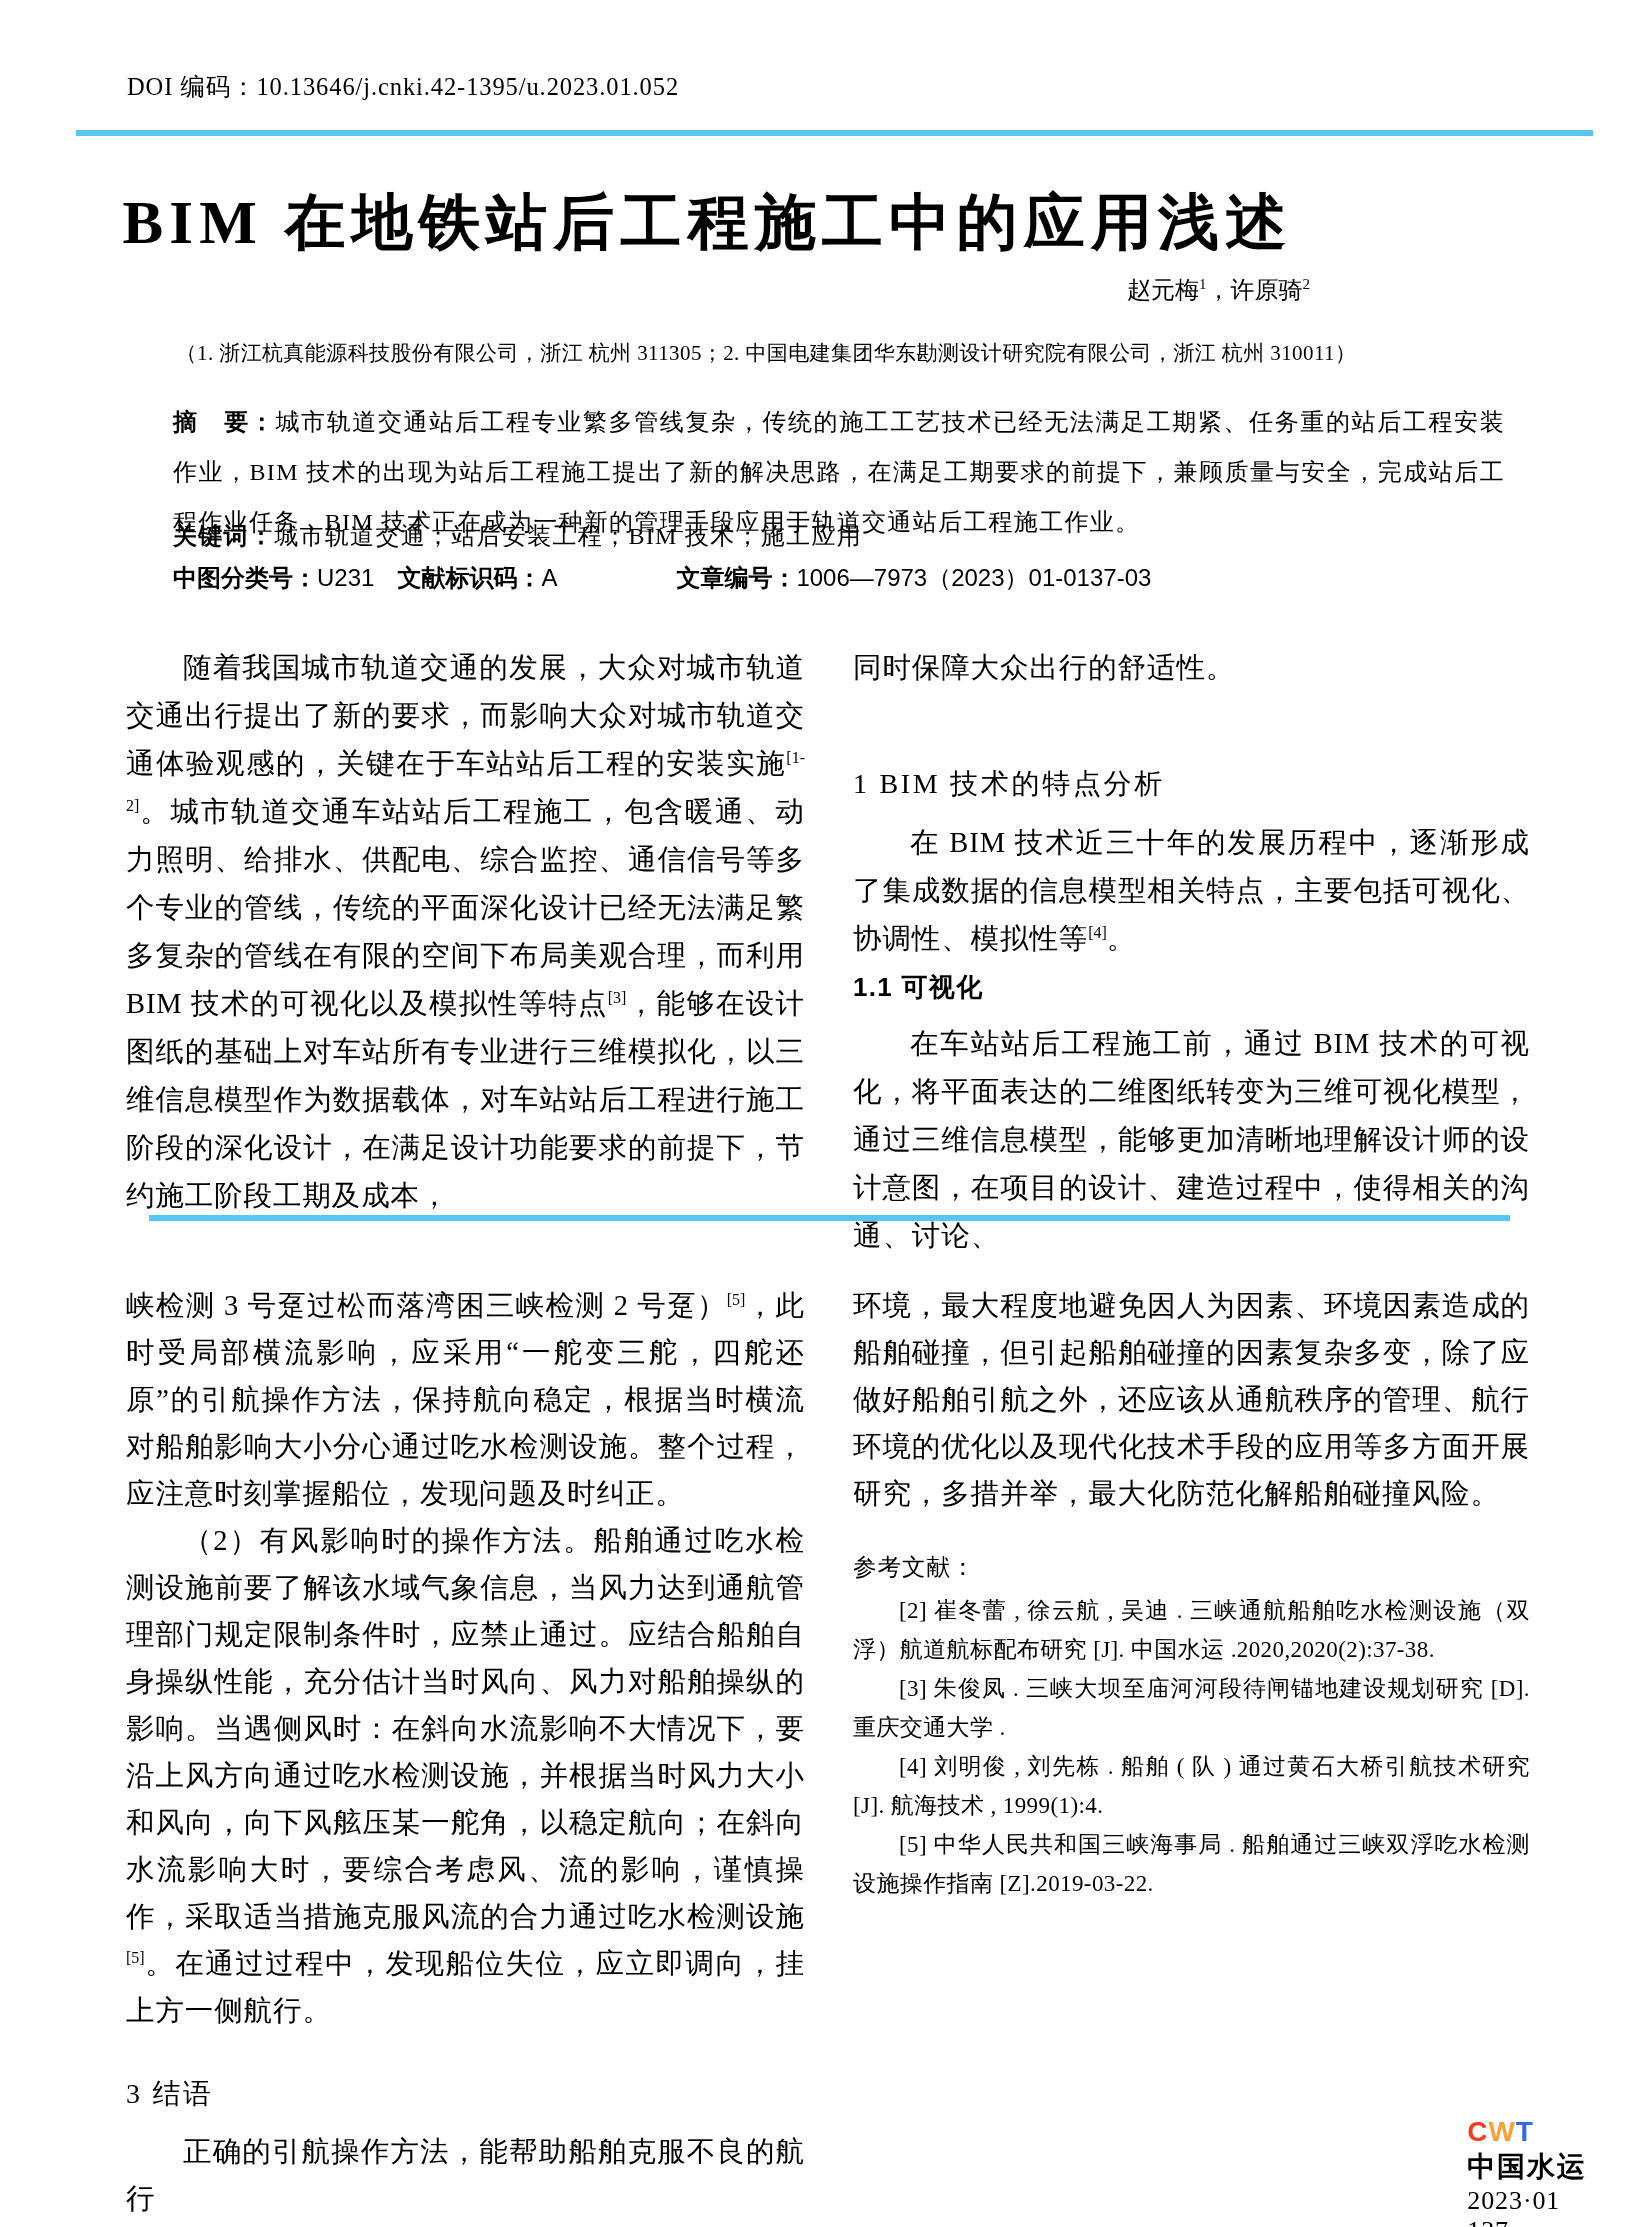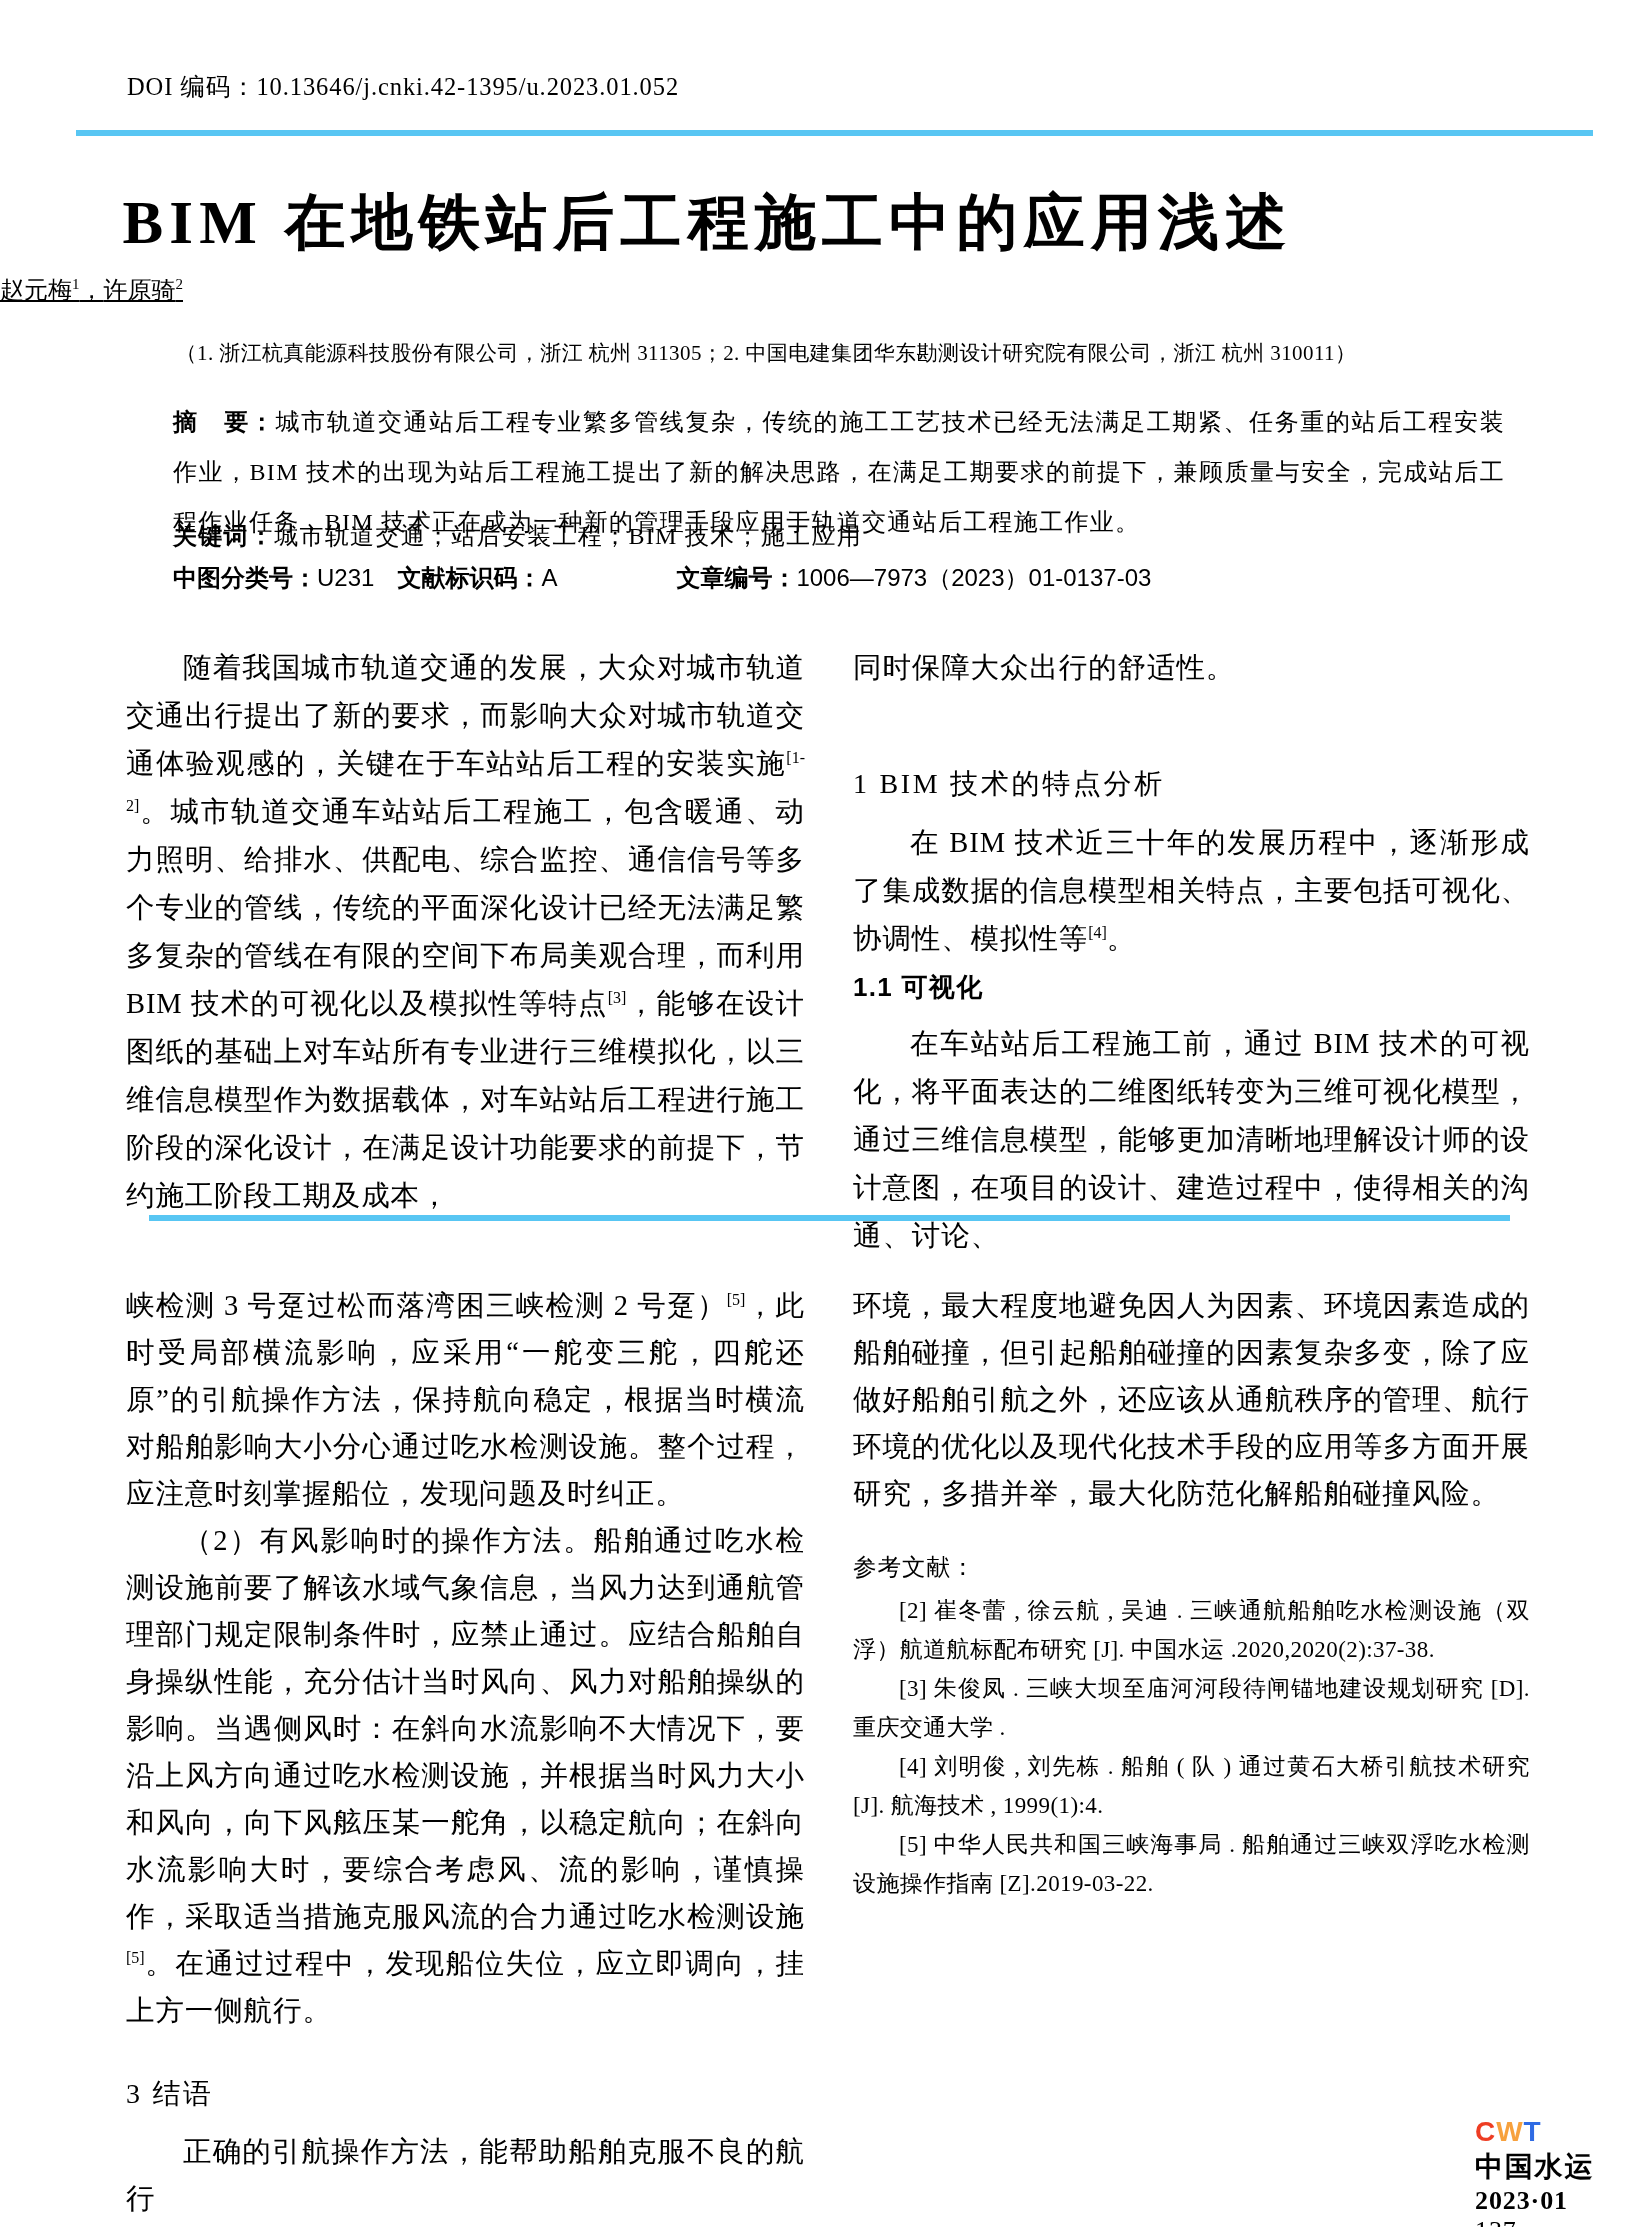--- a/index.html
+++ b/index.html
@@ -6,21 +6,21 @@
   .page{position:relative;width:1650px;height:2239px;background:#ffffff;overflow:hidden;
         font-family:"Liberation Serif","DejaVu Serif",serif;color:#000;}
   .abs{position:absolute;}
   
   .doi{left:127px;top:70px;font-size:24.5px;letter-spacing:0.9px;}
   .rule{background:#58c6f3;height:5.8px;}
   .rule-top{left:76px;top:130px;width:1517px;}
   .rule-mid{left:149px;top:1215px;width:1361px;}
   .title{left:0;top:182px;width:1415px;text-align:center;font-size:61px;font-weight:bold;
          letter-spacing:6.2px;white-space:nowrap;}
-  .authors{left:0;top:274px;width:1310px;text-align:left;font-size:24px;text-decoration:underline;}
+  .authors{left:0;top:274px;width:1310px;text-align:right;font-size:24px;}
   .authors sup{font-size:15px;}
   .affil{left:0;top:339px;width:1532px;text-align:center;font-size:21px;letter-spacing:0.4px;}
   
   .meta-block{left:173px;width:1332px;text-align:justify;}
   .abstract{top:397px;font-size:24px;line-height:50px;letter-spacing:1.3px;}
   .keywords{top:520px;font-size:24px;letter-spacing:1.3px;}
   .lbl{font-family:"Liberation Sans","DejaVu Sans",sans-serif;font-weight:bold;}
   .clc{top:562px;font-size:24px;font-family:"Liberation Sans","DejaVu Sans",sans-serif;}
   .clc .gap1{display:inline-block;width:23px;}
   .clc .gap2{display:inline-block;width:119px;}
@@ -42,21 +42,21 @@
   .refs-title{margin:35px 0 8px 0 !important;font-size:23.6px;letter-spacing:0.9px;line-height:31px;}
   .ref-item{font-size:23px;line-height:39px;letter-spacing:0.4px;text-indent:2em;}
   
   .footer{top:2116px;right:82px;position:absolute;font-size:26px;display:flex;align-items:baseline;flex-direction:column;}
   .cwt{font-family:"Liberation Sans","DejaVu Sans",sans-serif;font-weight:bold;font-size:28px;letter-spacing:0.9px;}
   .cwt .c{color:#ee3d23;}
   .cwt .w{color:#f7a13d;}
   .cwt .t{color:#2f6be4;}
   .journal{font-weight:bold;font-size:28px;margin-left:12.5px;letter-spacing:1.8px;
            font-family:"Liberation Sans","DejaVu Sans",sans-serif;}
-  .issue{margin-left:39px;letter-spacing:0.9px;font-weight:bold;}
+  .issue{margin-left:31px;letter-spacing:0.9px;}
   .pageno{margin-left:18px;letter-spacing:0.9px;}
 </style>
 </head>
 <body>
 
 <div class="page">
 
   <div class="abs doi">DOI 编码：10.13646/j.cnki.42-1395/u.2023.01.052</div>
   <div class="abs rule rule-top"></div>
 

